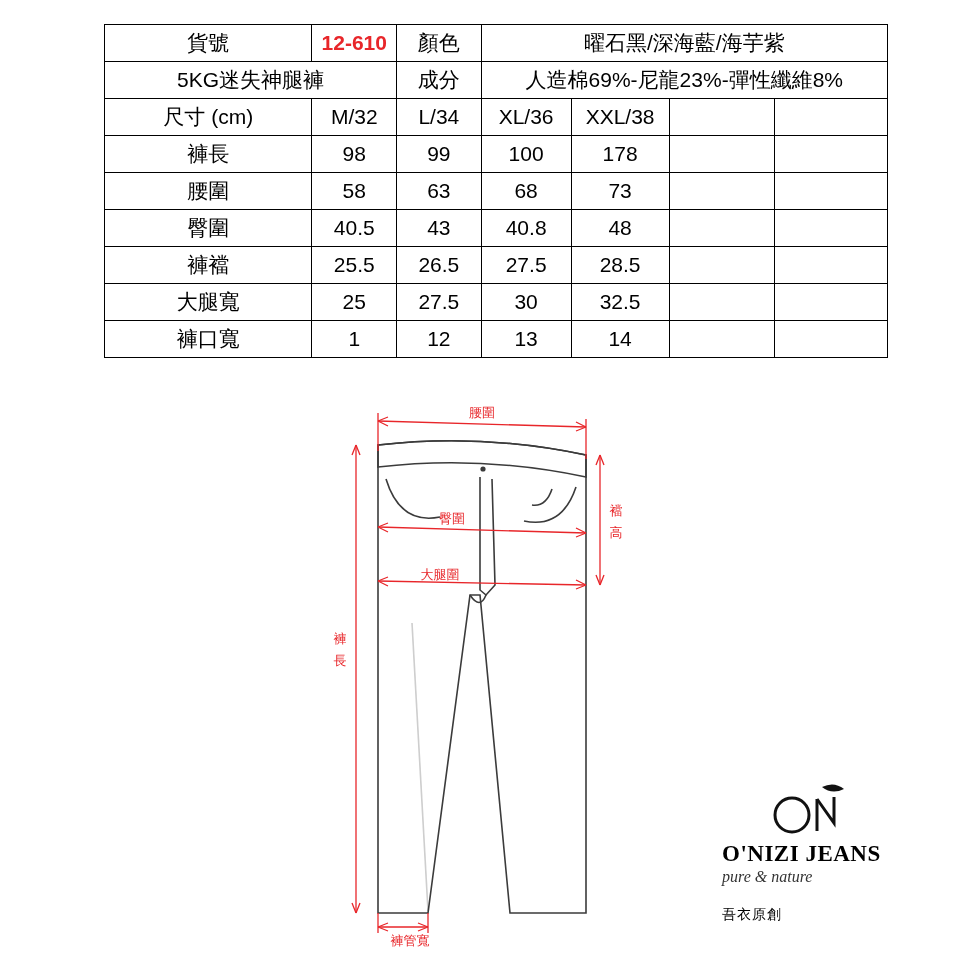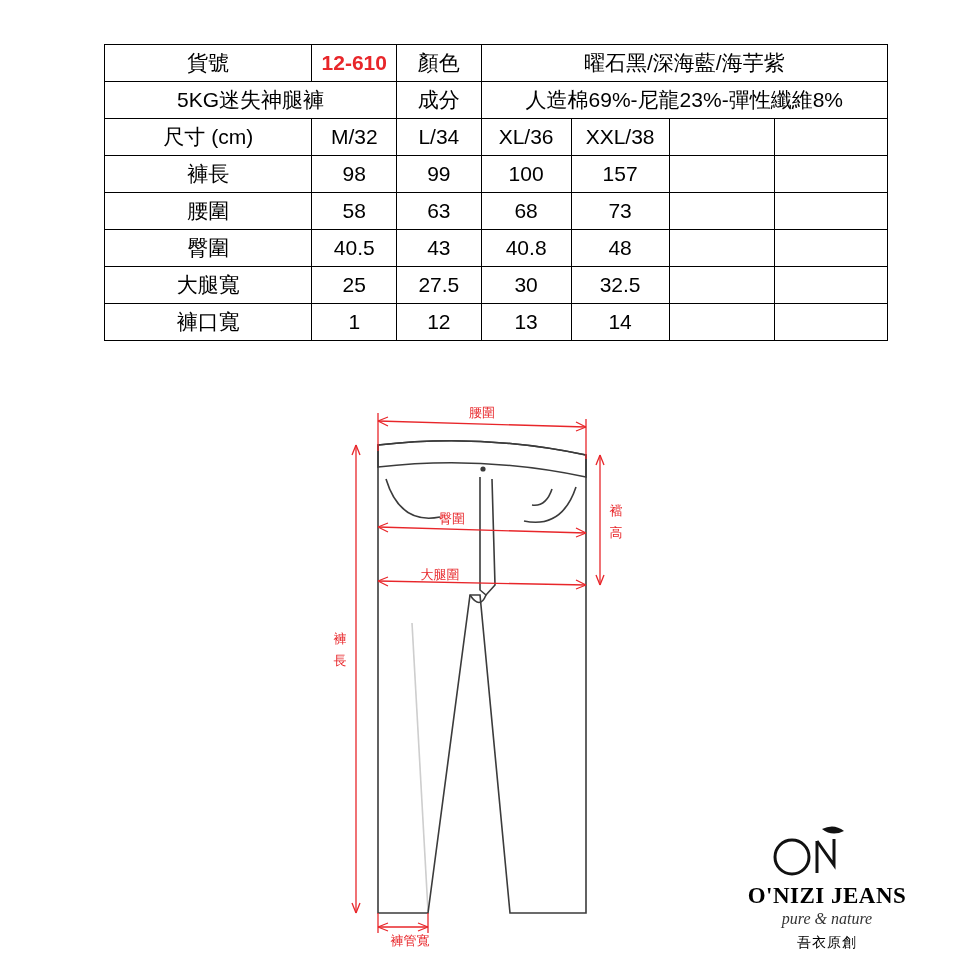--- a/index.html
+++ b/index.html
@@ -13,21 +13,21 @@
     position: relative;
     font-family: "Liberation Sans", sans-serif;
     color: #000;
     overflow: hidden;
   }
 
   
   .spec-wrap {
     position: absolute;
     left: 104px;
-    top: 44px;
+    top: 24px;
     width: 784px;
   }
   table.spec {
     border-collapse: collapse;
     width: 100%;
     table-layout: fixed;
   }
   table.spec td {
     border: 1px solid #000;
     height: 36px;
@@ -51,23 +51,22 @@
     top: 395px;
     width: 380px;
     height: 560px;
   }
   .diagram svg { display: block; }
 
   
   .logo {
     position: absolute;
     right: 28px;
-    bottom: 8px;
+    bottom: 36px;
     width: 210px;
-    text-align: center;
   }
   .logo .mark {
     height: 60px;
     position: relative;
   }
   .logo .brand {
     font-family: "Liberation Serif", serif;
     font-size: 23px;
     letter-spacing: 0.5px;
     font-weight: bold;
@@ -75,21 +74,21 @@
   }
   .logo .tagline {
     font-family: "Liberation Serif", serif;
     font-size: 16px;
     font-style: italic;
     color: #333;
     margin-top: 1px;
   }
   .logo .cn {
     font-size: 14px;
-    margin-top: 6px;
+    margin-top: 20px;
     letter-spacing: 1px;
   }
 </style>
 </head>
 <body>
 
 <div class="spec-wrap">
   <table class="spec">
     <colgroup>
       <col style="width:26.5%">
@@ -120,39 +119,48 @@
         <td>XXL/38</td>
         <td class="blank"></td>
         <td class="blank"></td>
       </tr>
 
       <tr>
         <td>褲長</td>
         <td>98</td>
         <td>99</td>
         <td>100</td>
-        <td>157</td>
+        <td>178</td>
         <td class="blank"></td>
         <td class="blank"></td>
       </tr>
       <tr>
         <td>腰圍</td>
         <td>58</td>
         <td>63</td>
         <td>68</td>
         <td>73</td>
         <td class="blank"></td>
         <td class="blank"></td>
       </tr>
       <tr>
         <td>臀圍</td>
         <td>40.5</td>
         <td>43</td>
         <td>40.8</td>
         <td>48</td>
+        <td class="blank"></td>
+        <td class="blank"></td>
+      </tr>
+      <tr>
+        <td>褲襠</td>
+        <td>25.5</td>
+        <td>26.5</td>
+        <td>27.5</td>
+        <td>28.5</td>
         <td class="blank"></td>
         <td class="blank"></td>
       </tr>
       <tr>
         <td>大腿寬</td>
         <td>25</td>
         <td>27.5</td>
         <td>30</td>
         <td>32.5</td>
         <td class="blank"></td>

